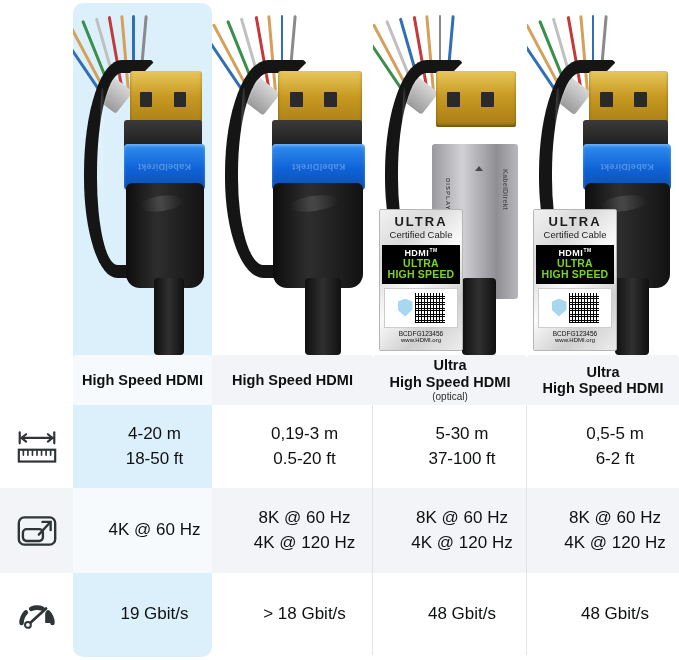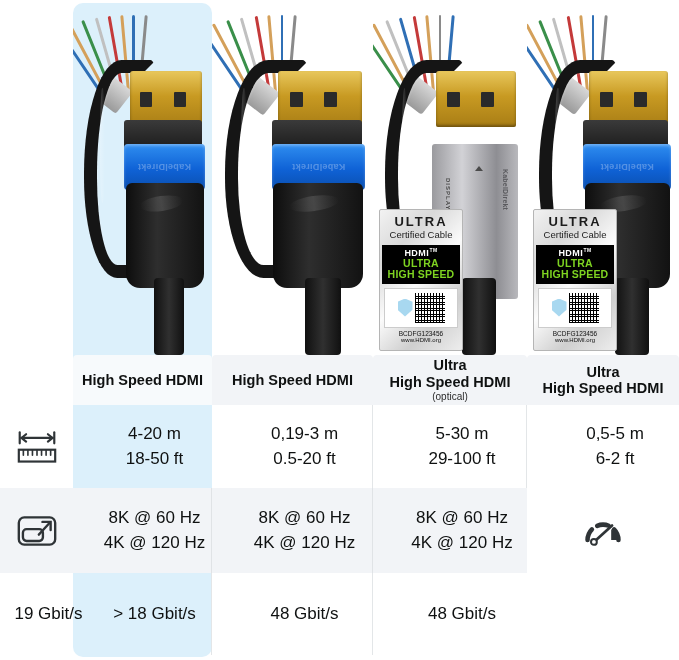--- a/index.html
+++ b/index.html
@@ -412,21 +412,21 @@
     <div class="cell r-first">
       <div class="datacell">
         <span class="line">0,19-3 m</span>
         <span class="line">0.5-20 ft</span>
       </div>
       <span class="vdiv"></span>
     </div>
     <div class="cell r-first">
       <div class="datacell">
         <span class="line">5-30 m</span>
-        <span class="line">29-100 ft</span>
+        <span class="line">37-100 ft</span>
       </div>
       <span class="vdiv"></span>
     </div>
     <div class="cell r-first">
       <div class="datacell">
         <span class="line">0,5-5 m</span>
         <span class="line">6-2 ft</span>
       </div>
     </div>
 
@@ -436,20 +436,25 @@
           <rect x="4" y="7" width="40" height="30" rx="6" fill="none" stroke="#2f3437" stroke-width="2.6"></rect>
           <rect x="8.5" y="20" width="22" height="13" rx="4" fill="none" stroke="#2f3437" stroke-width="2.6"></rect>
           <g stroke="#2f3437" stroke-width="2.6" stroke-linecap="round" fill="none">
             <line x1="26" y1="26" x2="38" y2="13"></line>
             <polyline points="30,12 39,12 39,21"></polyline>
           </g>
         </svg>
       </div>
     </div>
     <div class="cell row-shaded">
+      <div class="datacell hl">
+        <span class="line">4K @ 60 Hz</span>
+      </div>
+    </div>
+    <div class="cell row-shaded">
       <div class="datacell">
         <span class="line">8K @ 60 Hz</span>
         <span class="line">4K @ 120 Hz</span>
       </div>
       <span class="vdiv"></span>
     </div>
     <div class="cell row-shaded">
       <div class="datacell">
         <span class="line">8K @ 60 Hz</span>
         <span class="line">4K @ 120 Hz</span>

